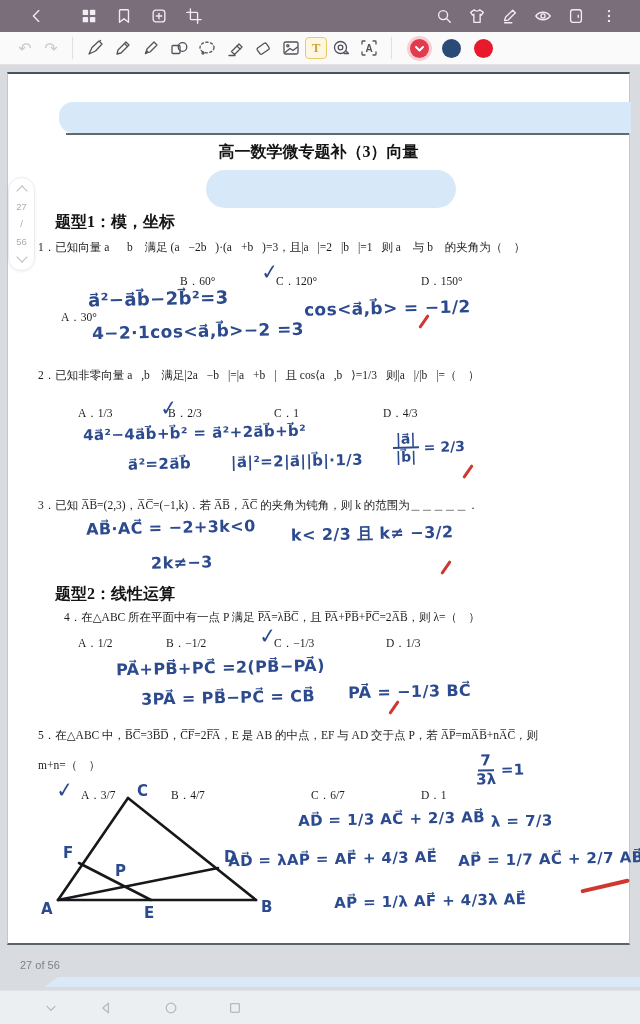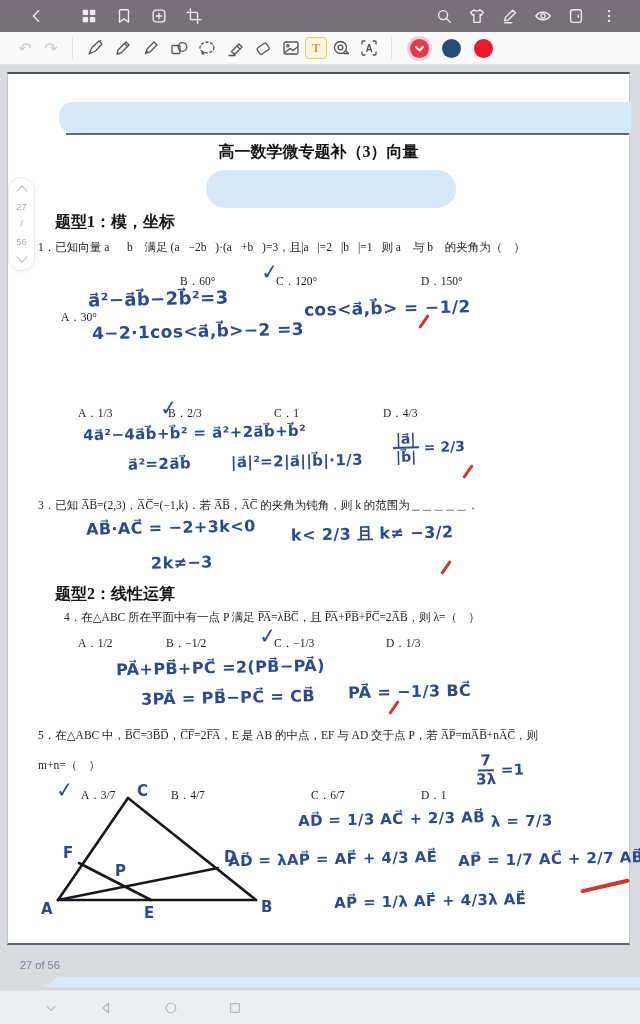--- a/index.html
+++ b/index.html
@@ -248,20 +248,21 @@
       <span class="opt" style="left:53px;top:200px;margin-top:36px;">A．30°</span>
       <span class="opt" style="left:172px;top:200px;">B．60°</span>
       <span class="opt" style="left:268px;top:200px;">C．120°</span>
       <span class="opt" style="left:376px;top:200px;margin-left:37px;">D．150°</span>
       <span class="check" style="left:253px;top:186px;">✓</span>
       <div class="hw" style="left:80px;top:214px;font-size:18px;">a⃗²−a⃗b⃗−2b⃗²=3</div>
       <div class="hw" style="left:84px;top:247px;font-size:17px;">4−2·1cos&lt;a⃗,b⃗&gt;−2 =3</div>
       <div class="hw" style="left:296px;top:224px;font-size:17px;">cos&lt;a⃗,b⃗&gt; = −1/2</div>
       <div class="tick" style="left:408px;top:246px;"></div>
 
+      <div class="stem" style="left:30px;top:294px;">2．已知非零向量 a⃗,b⃗ 满足|2a⃗−b⃗|=|a⃗+b⃗|，且 cos⟨a⃗,b⃗⟩=1/3，则|a⃗|/|b⃗|=（　）</div>
       <span class="opt" style="left:70px;top:332px;">A．1/3</span>
       <span class="opt" style="left:160px;top:332px;">B．2/3</span>
       <span class="opt" style="left:266px;top:332px;">C．1</span>
       <span class="opt" style="left:375px;top:332px;">D．4/3</span>
       <span class="check" style="left:152px;top:322px;">✓</span>
       <div class="hw" style="left:75px;top:350px;font-size:15px;">4a⃗²−4a⃗b⃗+b⃗² = a⃗²+2a⃗b⃗+b⃗²</div>
       <div class="hw" style="left:120px;top:381px;font-size:15px;">a⃗²=2a⃗b⃗</div>
       <div class="hw" style="left:223px;top:378px;font-size:15px;">|a⃗|²=2|a⃗||b⃗|·1/3</div>
       <div class="vfrac" style="left:385px;top:356px;font-size:14px;">
         <span class="stack">

